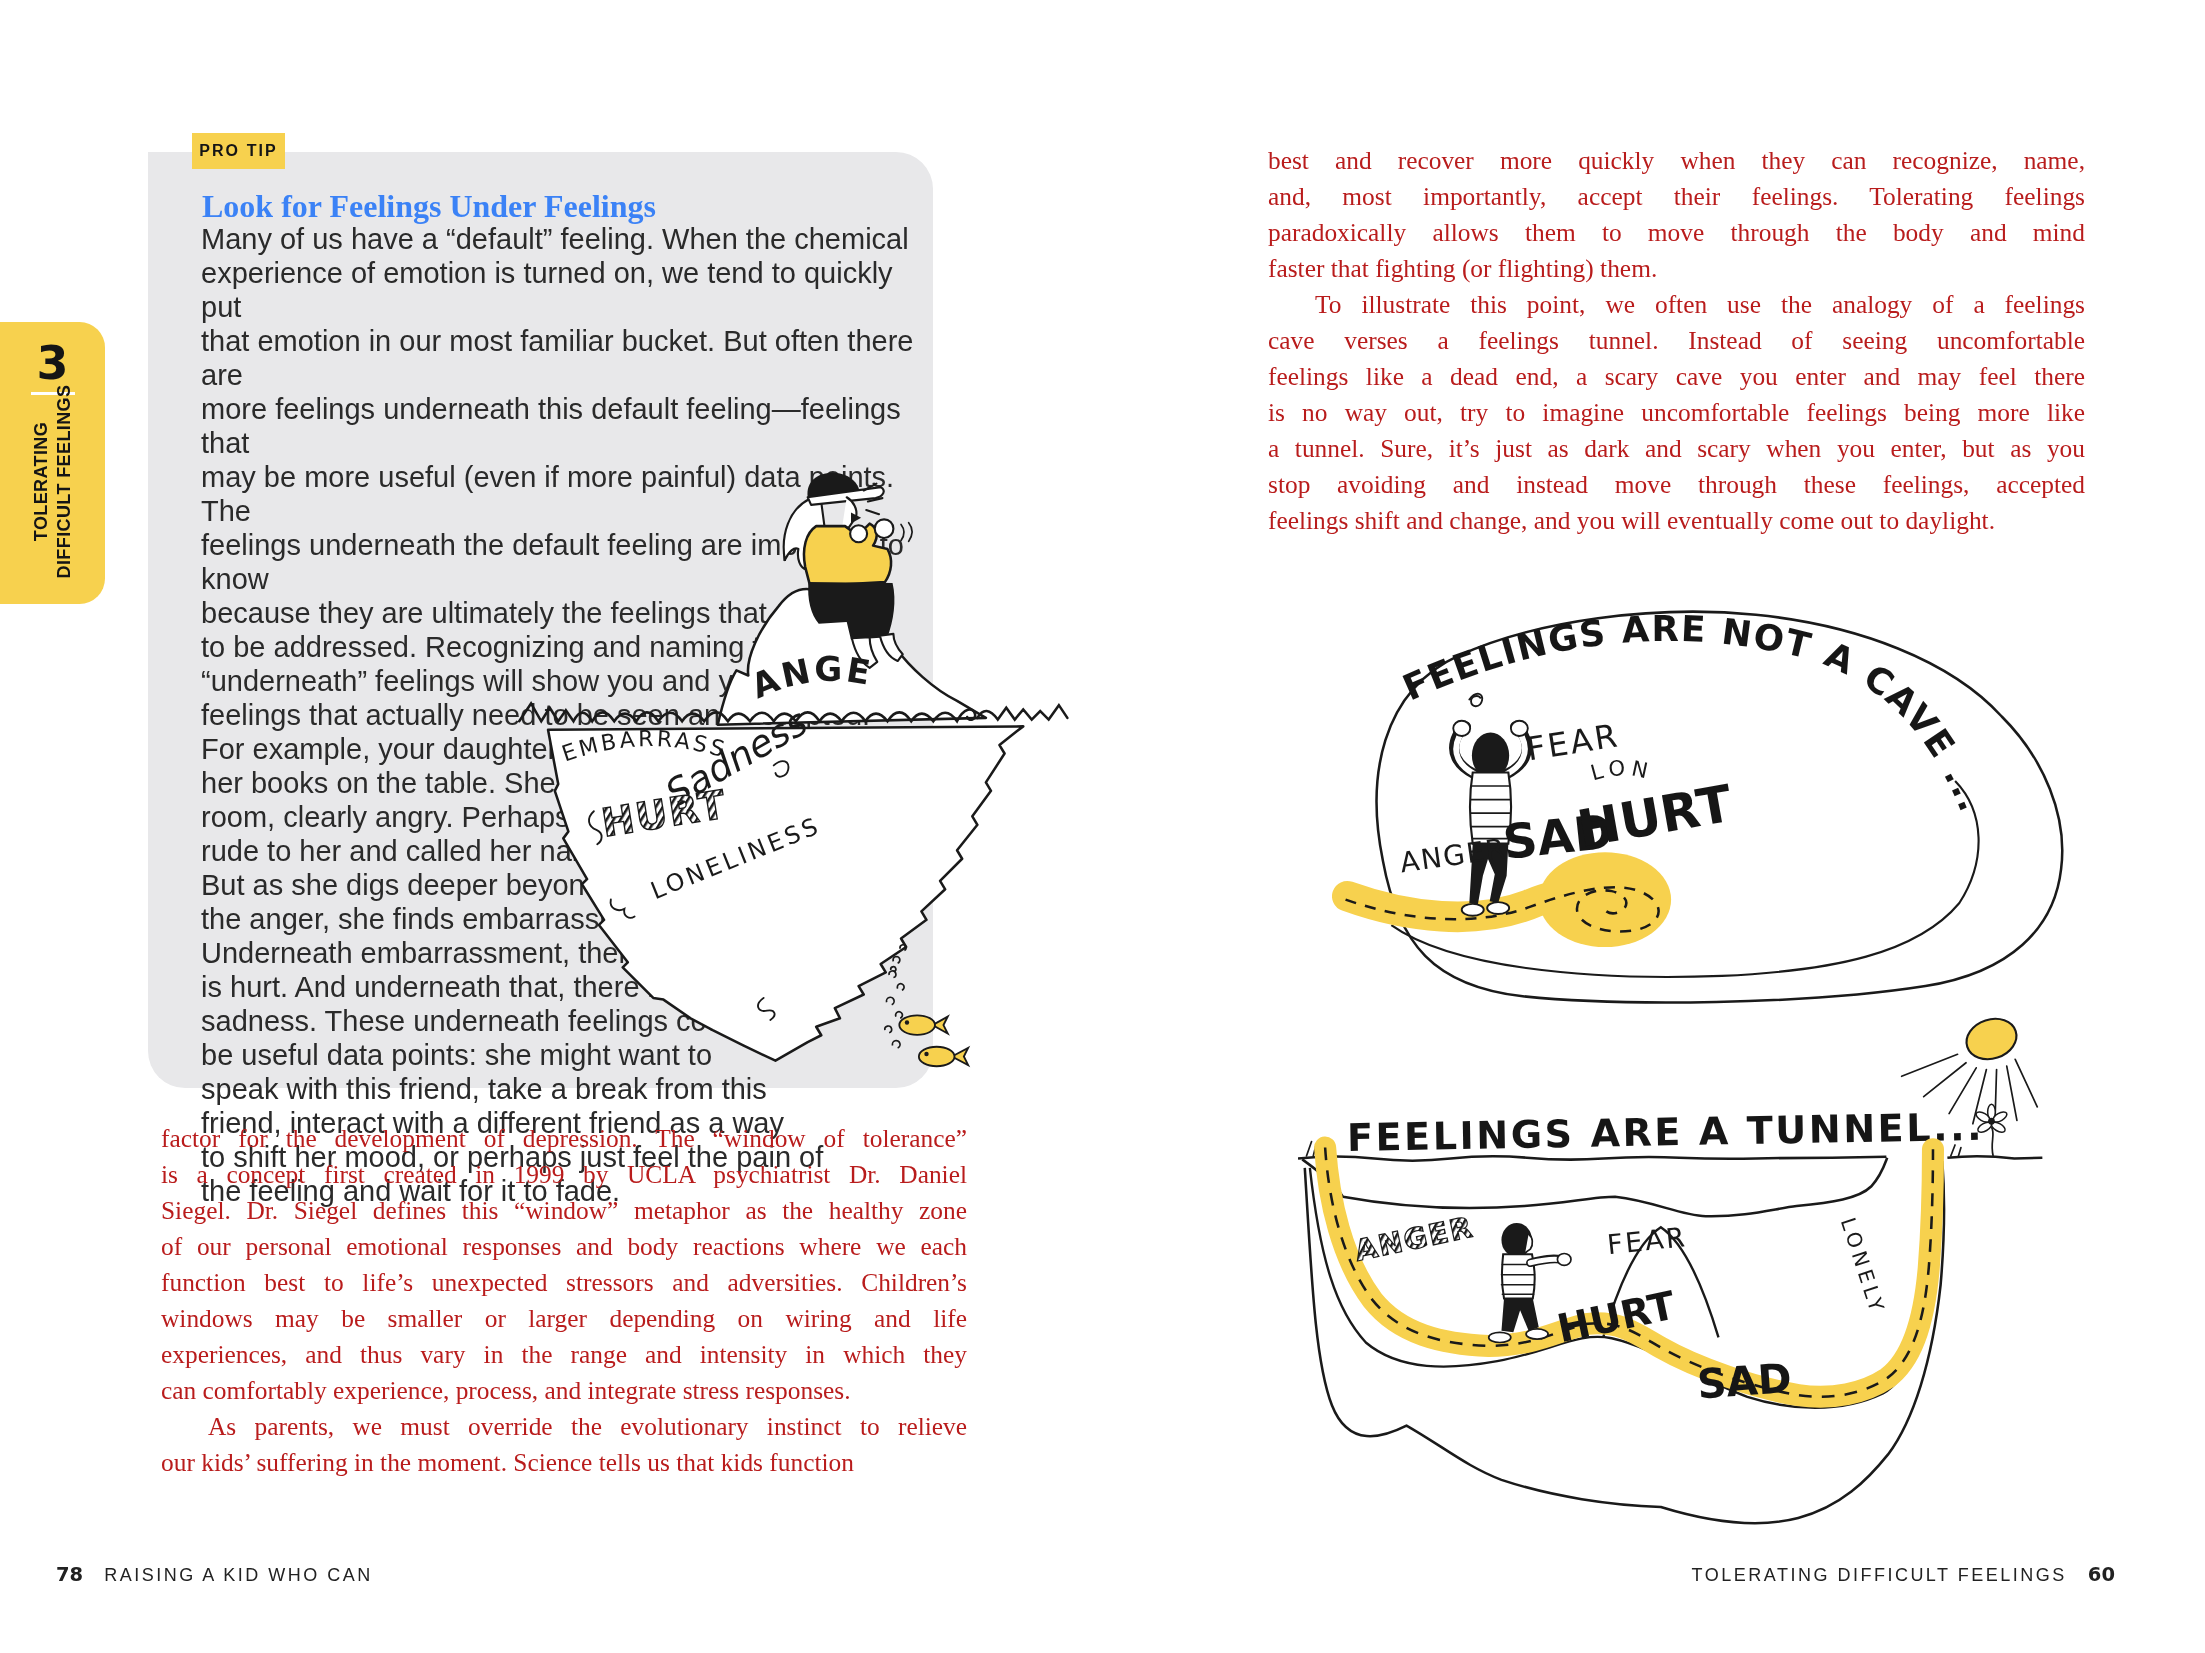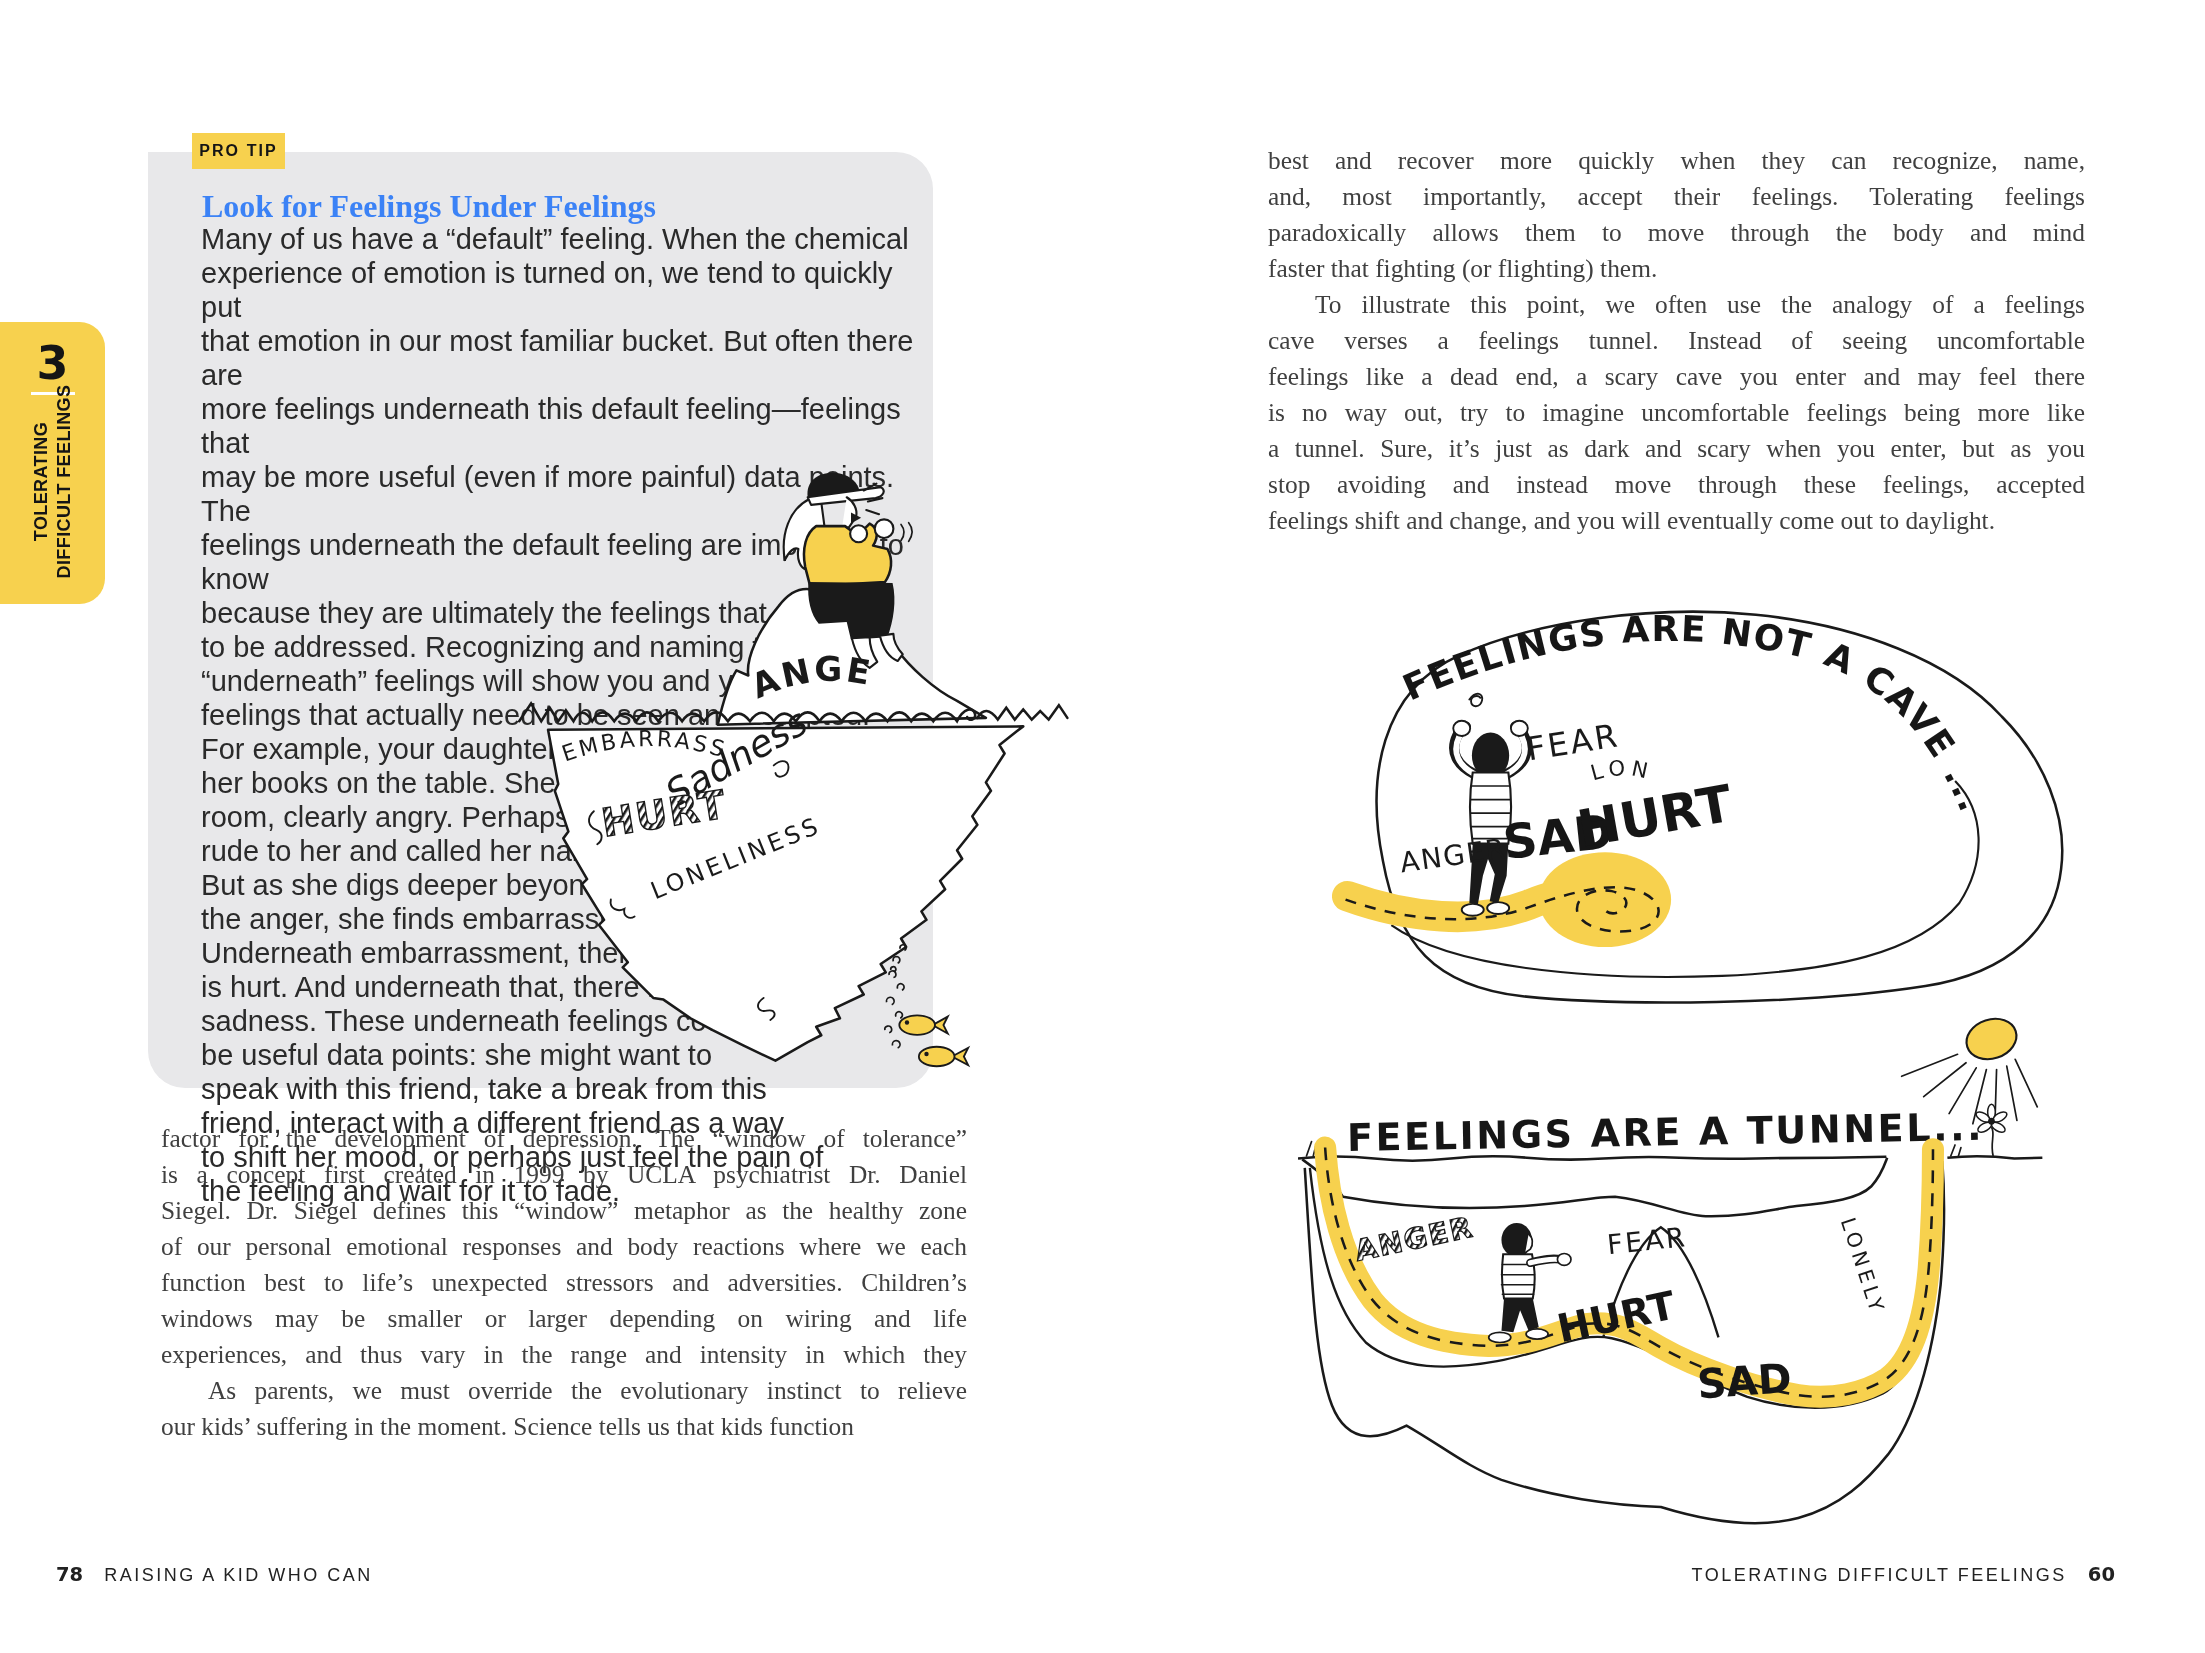--- a/index.html
+++ b/index.html
@@ -23,21 +23,21 @@
   .protip-label{position:absolute;left:148px;top:133px;width:93px;height:36px;
     background:#F7D14E;display:flex;align-items:center;justify-content:center;
     font-weight:700;font-size:16px;letter-spacing:2.1px;color:#151515;z-index:4;margin-left:44px;}
   .protip-heading{position:absolute;left:202px;top:188px;width:594px;
     font-family:"Liberation Serif",serif;font-weight:700;font-size:32px;color:#3b82f6;}
   .protip-body{position:absolute;left:201px;top:222px;width:718px;
     font-size:29px;line-height:34px;color:#2a2a2a;white-space:pre-line;}
 
   
   .serif-block{position:absolute;font-family:"Liberation Serif",serif;font-size:25.4px;
-    line-height:36px;color:#404040;}
+    line-height:36px;color:#b91c1c;}
   .jlines{white-space:pre-line;text-align:justify;text-align-last:justify;}
   .lastline{text-align:left;}
   .indent .jlines{text-indent:47px;}
   #left-body{left:161px;top:1120px;width:806px;}
   #right-body{left:1268px;top:142px;width:817px;}
 
   
   .footer{position:absolute;top:1563px;font-size:18px;letter-spacing:2.5px;color:#222;}
   .pagenum{font-family:"DejaVu Sans",sans-serif;font-weight:900;font-size:19.5px;letter-spacing:0;}
   #footer-left{left:56px;}
@@ -181,20 +181,21 @@
   </svg>
 
   <div id="left-body" class="serif-block">
     <div class="jlines">factor for the development of depression. The “window of tolerance”
 is a concept first created in 1999 by UCLA psychiatrist Dr. Daniel
 Siegel. Dr. Siegel defines this “window” metaphor as the healthy zone
 of our personal emotional responses and body reactions where we each
 function best to life’s unexpected stressors and adversities. Children’s
 windows may be smaller or larger depending on wiring and life
 experiences, and thus vary in the range and intensity in which they</div>
+    <div class="lastline">can comfortably experience, process, and integrate stress responses.</div>
     <div class="indent">
       <div class="jlines">As parents, we must override the evolutionary instinct to relieve</div>
     </div>
     <div class="lastline">our kids’ suffering in the moment. Science tells us that kids function</div>
   </div>
 
   <div id="right-body" class="serif-block">
     <div class="jlines">best and recover more quickly when they can recognize, name,
 and, most importantly, accept their feelings. Tolerating feelings
 paradoxically allows them to move through the body and mind</div>

